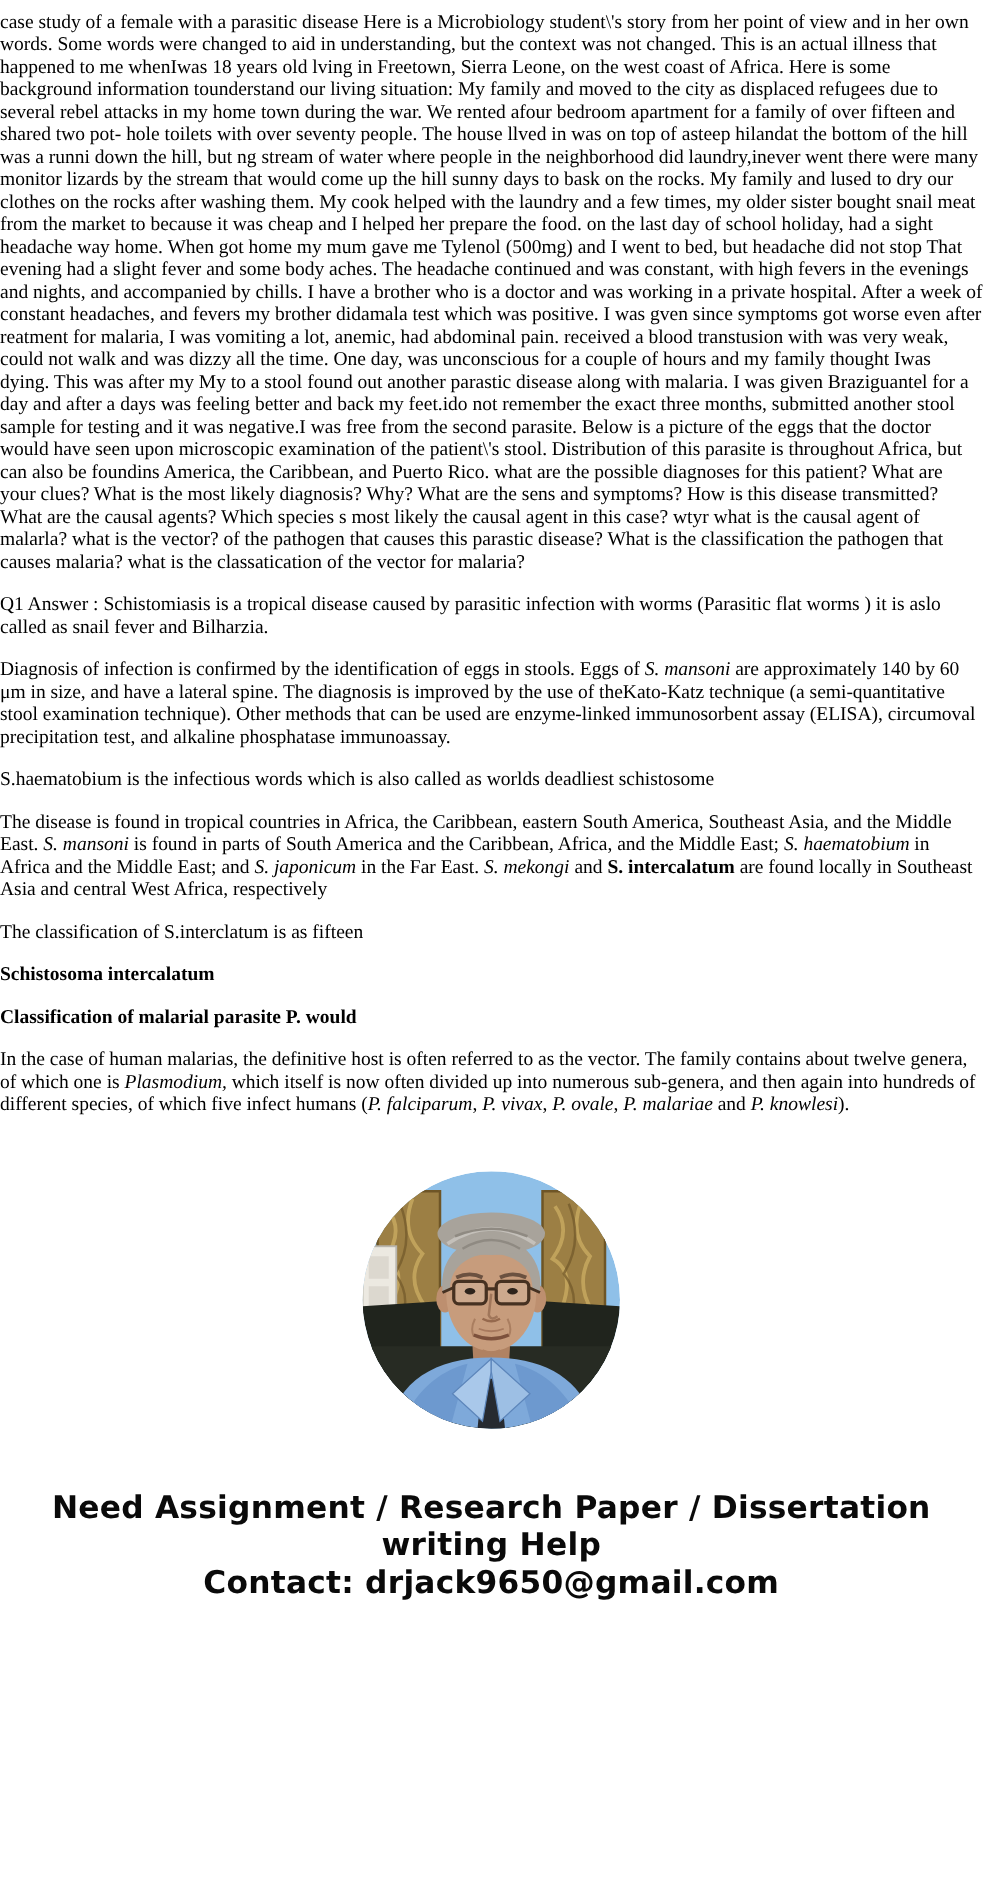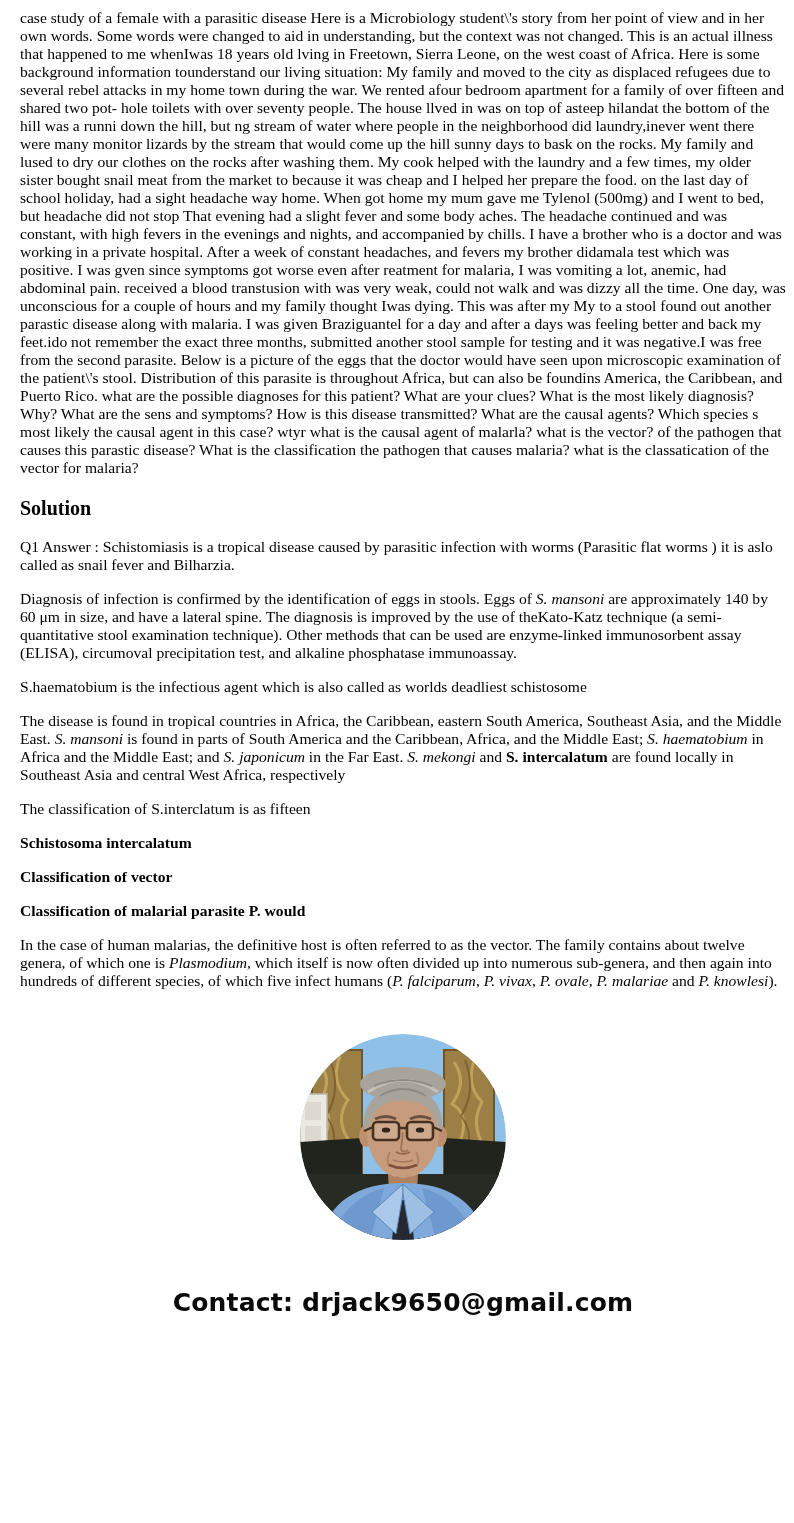--- a/index.html
+++ b/index.html
@@ -1,17 +1,17 @@
 <!DOCTYPE html>
 <html><head>
 <meta charset="utf-8">
 <style>
   html, body { margin:0; padding:0; background:#ffffff; }
   body { width:794px; min-height:1523px; font-family:"Liberation Serif", serif; color:#000; }
-  .page { padding:9px 8px 0 20px; }
+  .page { padding:9px 8px 0 0; }
 
   .body-par { font-size:15.6px; line-height:18px; margin:0 0 16px 0; }
   .solution-heading {
     font-family:"Liberation Serif", serif;
     font-size:20px; line-height:21px; font-weight:bold;
     margin:21px 0 19px 0;
   }
   .run-italic { font-style:italic;text-align:center; }
   .run-bold { font-weight:bold; }
   .run-bolditalic { font-weight:bold; }
@@ -30,29 +30,27 @@
   .footer .help { max-width:780px; margin:0 auto; }
   .footer .contact { max-width:780px; margin:0 auto;text-align:center; }
 </style>
 </head>
 <body>
 
 <div class="page">
 
   <p class="body-par">case study of a female with a parasitic disease Here is a Microbiology student\'s story from her point of view and in her own words. Some words were changed to aid in understanding, but the context was not changed. This is an actual illness that happened to me whenIwas 18 years old lving in Freetown, Sierra Leone, on the west coast of Africa. Here is some background information tounderstand our living situation: My family and moved to the city as displaced refugees due to several rebel attacks in my home town during the war. We rented afour bedroom apartment for a family of over fifteen and shared two pot- hole toilets with over seventy people. The house llved in was on top of asteep hilandat the bottom of the hill was a runni down the hill, but ng stream of water where people in the neighborhood did laundry,inever went there were many monitor lizards by the stream that would come up the hill sunny days to bask on the rocks. My family and lused to dry our clothes on the rocks after washing them. My cook helped with the laundry and a few times, my older sister bought snail meat from the market to because it was cheap and I helped her prepare the food. on the last day of school holiday, had a sight headache way home. When got home my mum gave me Tylenol (500mg) and I went to bed, but headache did not stop That evening had a slight fever and some body aches. The headache continued and was constant, with high fevers in the evenings and nights, and accompanied by chills. I have a brother who is a doctor and was working in a private hospital. After a week of constant headaches, and fevers my brother didamala test which was positive. I was gven since symptoms got worse even after reatment for malaria, I was vomiting a lot, anemic, had abdominal pain. received a blood transtusion with was very weak, could not walk and was dizzy all the time. One day, was unconscious for a couple of hours and my family thought Iwas dying. This was after my My to a stool found out another parastic disease along with malaria. I was given Braziguantel for a day and after a days was feeling better and back my feet.ido not remember the exact three months, submitted another stool sample for testing and it was negative.I was free from the second parasite. Below is a picture of the eggs that the doctor would have seen upon microscopic examination of the patient\'s stool. Distribution of this parasite is throughout Africa, but can also be foundins America, the Caribbean, and Puerto Rico. what are the possible diagnoses for this patient? What are your clues? What is the most likely diagnosis? Why? What are the sens and symptoms? How is this disease transmitted? What are the causal agents? Which species s most likely the causal agent in this case? wtyr what is the causal agent of malarla? what is the vector? of the pathogen that causes this parastic disease? What is the classification the pathogen that causes malaria? what is the classatication of the vector for malaria?</p>
 
-  <h2 class="solution-heading">Solution</h2>
 
   <p class="body-par"><span>Q1 Answer : Schistomiasis is a tropical disease caused by parasitic infection with worms (Parasitic flat worms ) it is aslo called as snail fever and Bilharzia.</span></p>
   <p class="body-par"><span>Diagnosis of infection is confirmed by the identification of eggs in stools. Eggs of </span><span class="run-italic">S. mansoni</span><span> are approximately 140 by 60 μm in size, and have a lateral spine. The diagnosis is improved by the use of theKato-Katz technique (a semi-quantitative stool examination technique). Other methods that can be used are enzyme-linked immunosorbent assay (ELISA), circumoval precipitation test, and alkaline phosphatase immunoassay.</span></p>
-  <p class="body-par"><span>S.haematobium is the infectious agent which is also called as worlds deadliest schistosome</span></p>
+  <p class="body-par"><span>S.haematobium is the infectious words which is also called as worlds deadliest schistosome</span></p>
   <p class="body-par"><span>The disease is found in tropical countries in Africa, the Caribbean, eastern South America, Southeast Asia, and the Middle East. </span><span class="run-italic">S. mansoni</span><span> is found in parts of South America and the Caribbean, Africa, and the Middle East; </span><span class="run-italic">S. haematobium</span><span> in Africa and the Middle East; and </span><span class="run-italic">S. japonicum</span><span> in the Far East. </span><span class="run-italic">S. mekongi</span><span> and </span><span class="run-bolditalic">S. intercalatum</span><span> are found locally in Southeast Asia and central West Africa, respectively</span></p>
   <p class="body-par"><span>The classification of S.interclatum is as fifteen</span></p>
   <p class="body-par"><span class="run-bolditalic">Schistosoma intercalatum</span></p>
-  <p class="body-par"><span class="run-bold">Classification of vector</span></p>
   <p class="body-par"><span class="run-bolditalic">Classification of malarial parasite P. would</span></p>
   <p class="body-par"><span>In the case of human malarias, the definitive host is often referred to as the vector. The family contains about twelve genera, of which one is </span><span class="run-italic">Plasmodium,</span><span> which itself is now often divided up into numerous sub-genera, and then again into hundreds of different species, of which five infect humans (</span><span class="run-italic">P. falciparum</span><span>, </span><span class="run-italic">P. vivax</span><span>, </span><span class="run-italic">P. ovale</span><span>, </span><span class="run-italic">P. malariae</span><span> and </span><span class="run-italic">P. knowlesi</span><span>).</span></p>
 
   <div class="avatar-row">
     <div class="avatar">
       <svg viewBox="0 0 206 206" width="206" height="206">
         <defs>
           <clipPath id="avclip">
               <circle cx="103" cy="103" r="103"></circle>
             </clipPath>
@@ -115,16 +113,17 @@
           <path d="M89,131 Q103,137 117,131" stroke="#7d513c" stroke-width="2.6" fill="none"></path>
           <path d="M93,126 Q103,130 113,126" stroke="#a87a5e" stroke-width="1.4" fill="none"></path>
 
           <path d="M96,143 Q103,147 110,143" stroke="#b08262" stroke-width="1.6" fill="none"></path>
         </g>
       </svg>
     </div>
   </div>
 
   <div class="footer">
+    <div class="help">Need Assignment / Research Paper / Dissertation writing Help</div>
     <div class="contact">Contact: drjack9650@gmail.com</div>
   </div>
 
 </div>
 
 </body></html>

